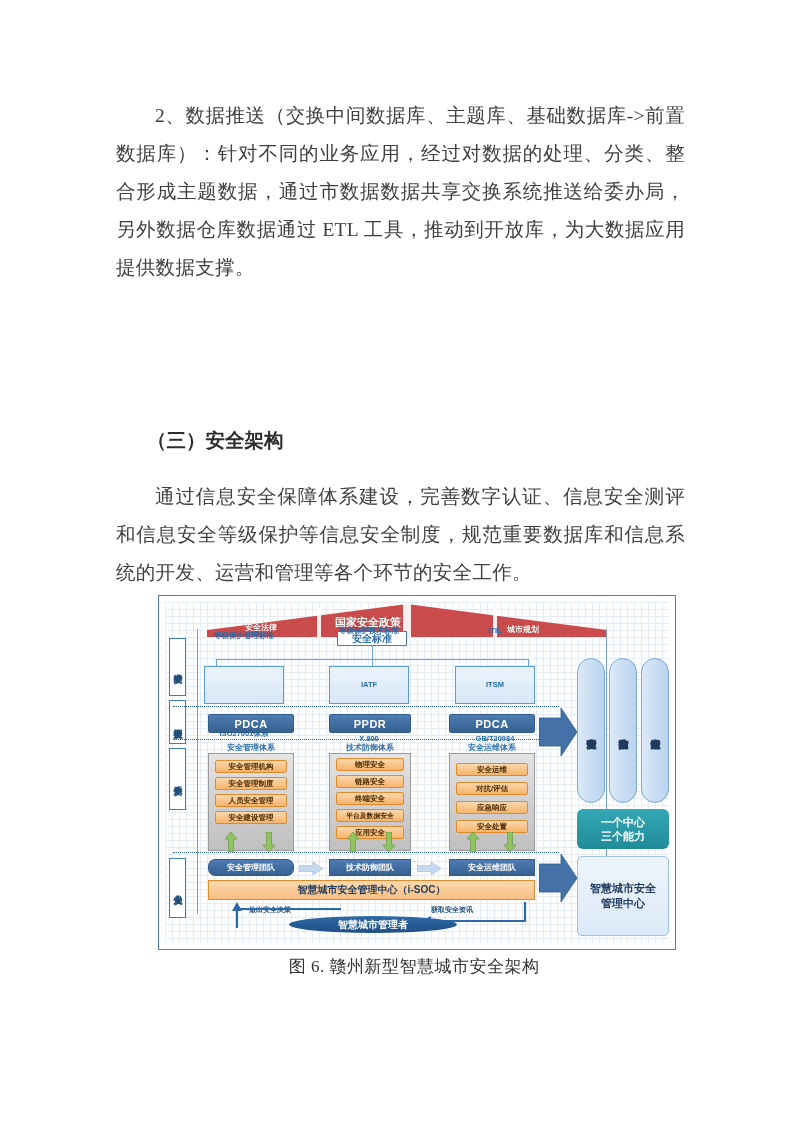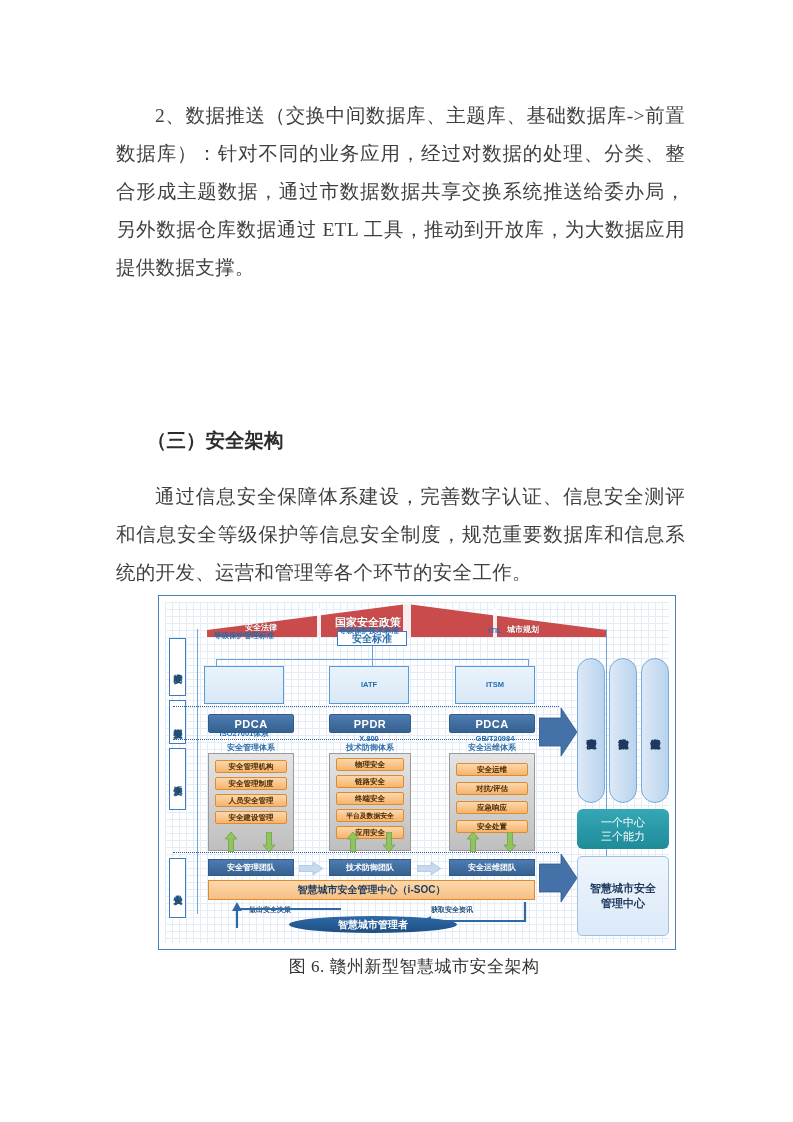--- a/index.html
+++ b/index.html
@@ -131,21 +131,21 @@
     border:1px solid #7aa9d6; border-radius:14px;
     background: linear-gradient(to right,#dce9f7,#b9d3ee);
     writing-mode: vertical-rl; text-orientation: upright;
     display:flex; align-items:center; justify-content:center;
     font-size:10px; font-weight:bold; color:#1f3a5f;
     font-family:"Liberation Sans", sans-serif;
   }
   .teal-badge {
     position:absolute;
     background: linear-gradient(to bottom,#35a8b5,#1f8b99);
-    border-radius:6px; color:#fff; font-size:11px; font-weight:normal;
+    border-radius:6px; color:#fff; font-size:11px; font-weight:bold;
     display:flex; flex-direction:column; align-items:center; justify-content:center;
     line-height:14px; font-family:"Liberation Sans", sans-serif;
   }
   .soc-card {
     position:absolute;
     background: linear-gradient(to bottom,#eef5fc,#dbe9f8);
     border:1px solid #9dc0e3; border-radius:5px;
     color:#1f3a5f; font-size:11px; font-weight:bold;
     display:flex; flex-direction:column; align-items:center; justify-content:center;
     line-height:15px; font-family:"Liberation Sans", sans-serif;
@@ -291,21 +291,21 @@
             </svg>
         </div>
         <div class="n" style="left:345px; top:236px;">
           <svg width="12" height="20" viewBox="0 0 12 20">
               <polygon points="6,20 12,13 8.5,13 8.5,0 3.5,0 3.5,13 0,13" fill="#8fc45e" stroke="#6a9c40" stroke-width="0.7"></polygon>
             </svg>
         </div>
 
         <div class="dash-sep" style="left:14px; top:256px; width:386px;"></div>
 
-        <div class="team-box" style="left:49px; top:263px; width:86px;">安全管理团队</div>
+        <div class="team-box" style="left:49px; top:263px; width:86px;border-radius:7px;">安全管理团队</div>
         <div class="team-box" style="left:170px; top:263px; width:82px;">技术防御团队</div>
         <div class="team-box" style="left:290px; top:263px; width:86px;">安全运维团队</div>
         <div class="n" style="left:140px; top:265px;">
           <svg width="24" height="13" viewBox="0 0 24 13">
               <polygon points="0,3.5 14,3.5 14,0 24,6.5 14,13 14,9.5 0,9.5" fill="#c6d9ef" stroke="#9bbbdd" stroke-width="0.6"></polygon>
             </svg>
         </div>
         <div class="n" style="left:258px; top:265px;">
           <svg width="24" height="13" viewBox="0 0 24 13">
               <polygon points="0,3.5 14,3.5 14,0 24,6.5 14,13 14,9.5 0,9.5" fill="#c6d9ef" stroke="#9bbbdd" stroke-width="0.6"></polygon>

